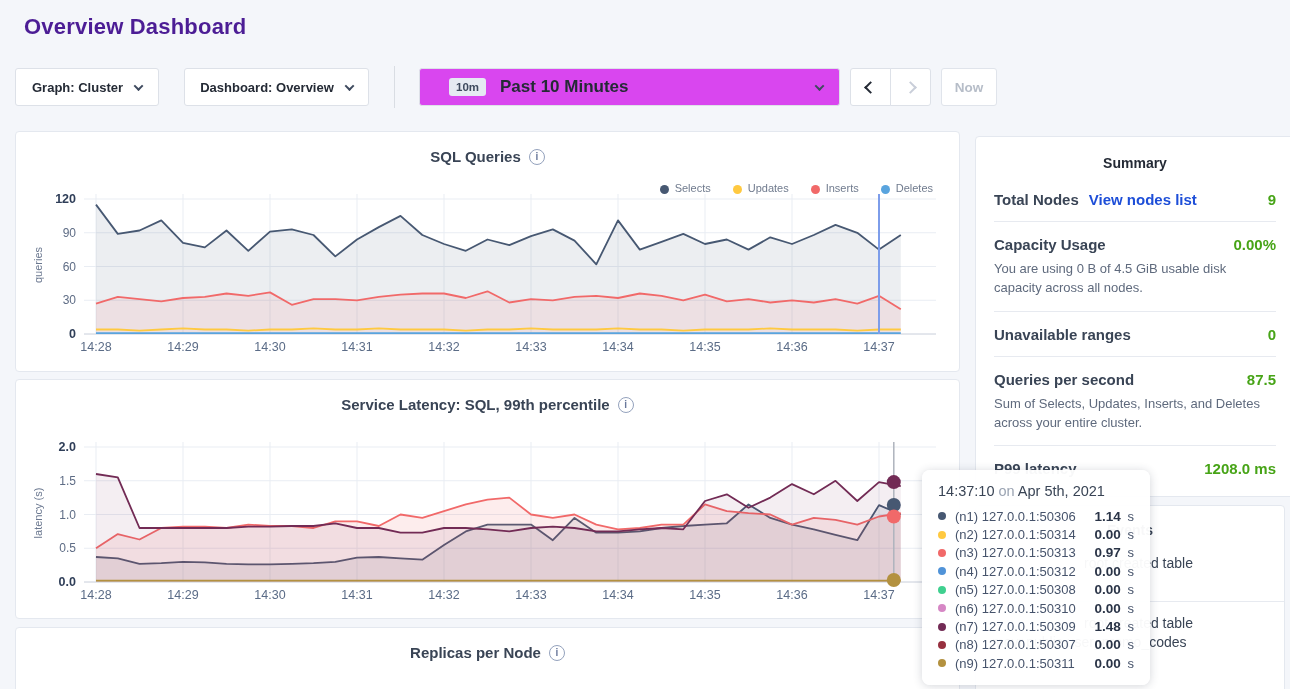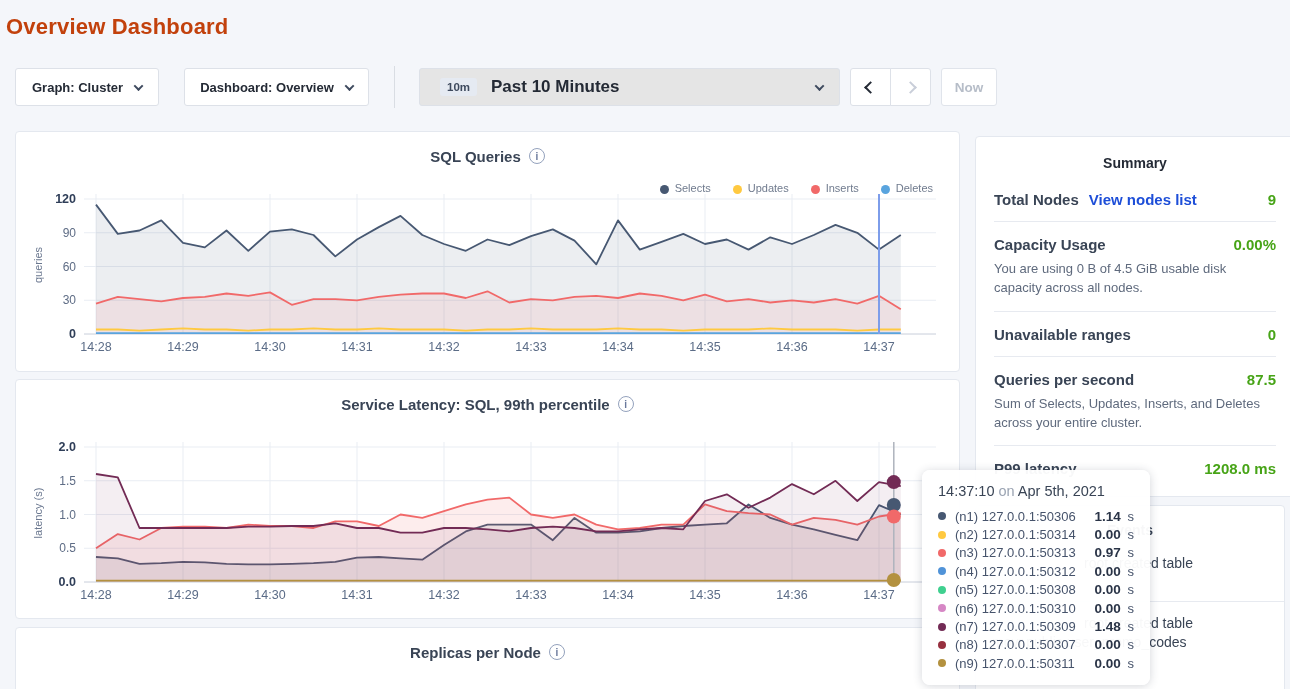--- a/index.html
+++ b/index.html
@@ -1,35 +1,35 @@
 <!DOCTYPE html>
 <html><head>
 <meta charset="utf-8">
 <style>
   * { margin:0; padding:0; box-sizing:border-box; }
   html,body { background:#f4f6fa; }
   .page { position:relative; width:1290px; height:689px; overflow:hidden;
           background:#f4f6fa; font-family:"Liberation Sans",sans-serif; }
 
-  .page-title { position:absolute; left:6px; top:14px; font-size:22px; font-weight:600;
-                color:#c2410c; letter-spacing:.2px; }
+  .page-title { position:absolute; left:24px; top:14px; font-size:22px; font-weight:600;
+                color:#4c1d95; letter-spacing:.2px; }
 
   
   .dd { position:absolute; top:68px; height:38px; background:#fff; border:1px solid #dde1e8;
         border-radius:3px; display:flex; align-items:center; justify-content:center; gap:12px;
         font-size:13px; font-weight:700; color:#242a35; cursor:pointer; }
   #dd-graph { left:15px; width:144px; }
   #dd-dashboard { left:184px; width:185px; }
   .chev { width:7px; height:7px; border-right:2px solid #3e4a5e; border-bottom:2px solid #3e4a5e;
           transform:rotate(45deg) translate(-1px,-1px); display:inline-block; }
   .controls-divider { position:absolute; left:394px; top:66px; height:42px; width:1px; background:#d9dde3; }
 
-  .time-sel { position:absolute; left:419px; top:68px; width:421px; height:38px; background:#e5e5e5;
+  .time-sel { position:absolute; left:419px; top:68px; width:421px; height:38px; background:#d946ef;
               border:1px solid #dde1e8; border-radius:3px; display:flex; align-items:center;
-              padding:0 16px 0 20px; cursor:pointer; }
+              padding:0 16px 0 29px; cursor:pointer; }
   .time-badge { background:#e5eaf2; color:#3e4a5e; font-size:11.5px; font-weight:700;
                 padding:3px 7px; border-radius:3px; }
   .time-label { margin-left:14px; font-size:17px; font-weight:700; color:#242a35; }
   .time-sel .chev { margin-left:auto; }
 
   .arrow-group { position:absolute; left:850px; top:68px; display:flex; }
   .arrow-btn { width:41px; height:38px; background:#fff; border:1px solid #dde1e8;
                display:flex; align-items:center; justify-content:center; cursor:pointer; }
   .arrow-btn.prev { border-radius:3px 0 0 3px; }
   .arrow-btn.next { border-radius:0 3px 3px 0; margin-left:-1px; }
@@ -43,21 +43,21 @@
 
   
   .panel { position:absolute; background:#fff; border:1px solid #e4e8ef; border-radius:4px; }
   #panel-sql      { left:15px;  top:131px; width:945px; height:241px; }
   #panel-latency  { left:15px;  top:379px; width:945px; height:240px; }
   #panel-replicas { left:15px;  top:627px; width:945px; height:90px; }
   #panel-summary  { left:975px; top:136px; width:320px; height:361px; }
   #panel-events   { left:975px; top:505px; width:310px; height:200px; }
 
   .chart-title { position:absolute; top:16px; left:0; width:100%; text-align:center; }
-  .chart-title .inner { display:inline-flex; gap:8px;
+  .chart-title .inner { display:inline-flex; align-items:center; gap:8px;
                         font-size:15px; font-weight:700; color:#394455; }
   .info-icon { width:16px; height:16px; border:1.3px solid #94a2bd; border-radius:50%; color:#69789b;
                font-size:10px; font-weight:700; display:inline-flex; align-items:center;
                justify-content:center; font-style:normal; }
 
   .legend { position:absolute; top:50px; right:26px; display:flex; gap:22px; }
   .legend-item { display:flex; align-items:flex-end; gap:6px; font-size:11px; color:#707b8e; cursor:pointer; }
   .legend-dot { width:9px; height:9px; border-radius:50%; }
 
   .chart-svg { position:absolute; left:0; top:0; }

